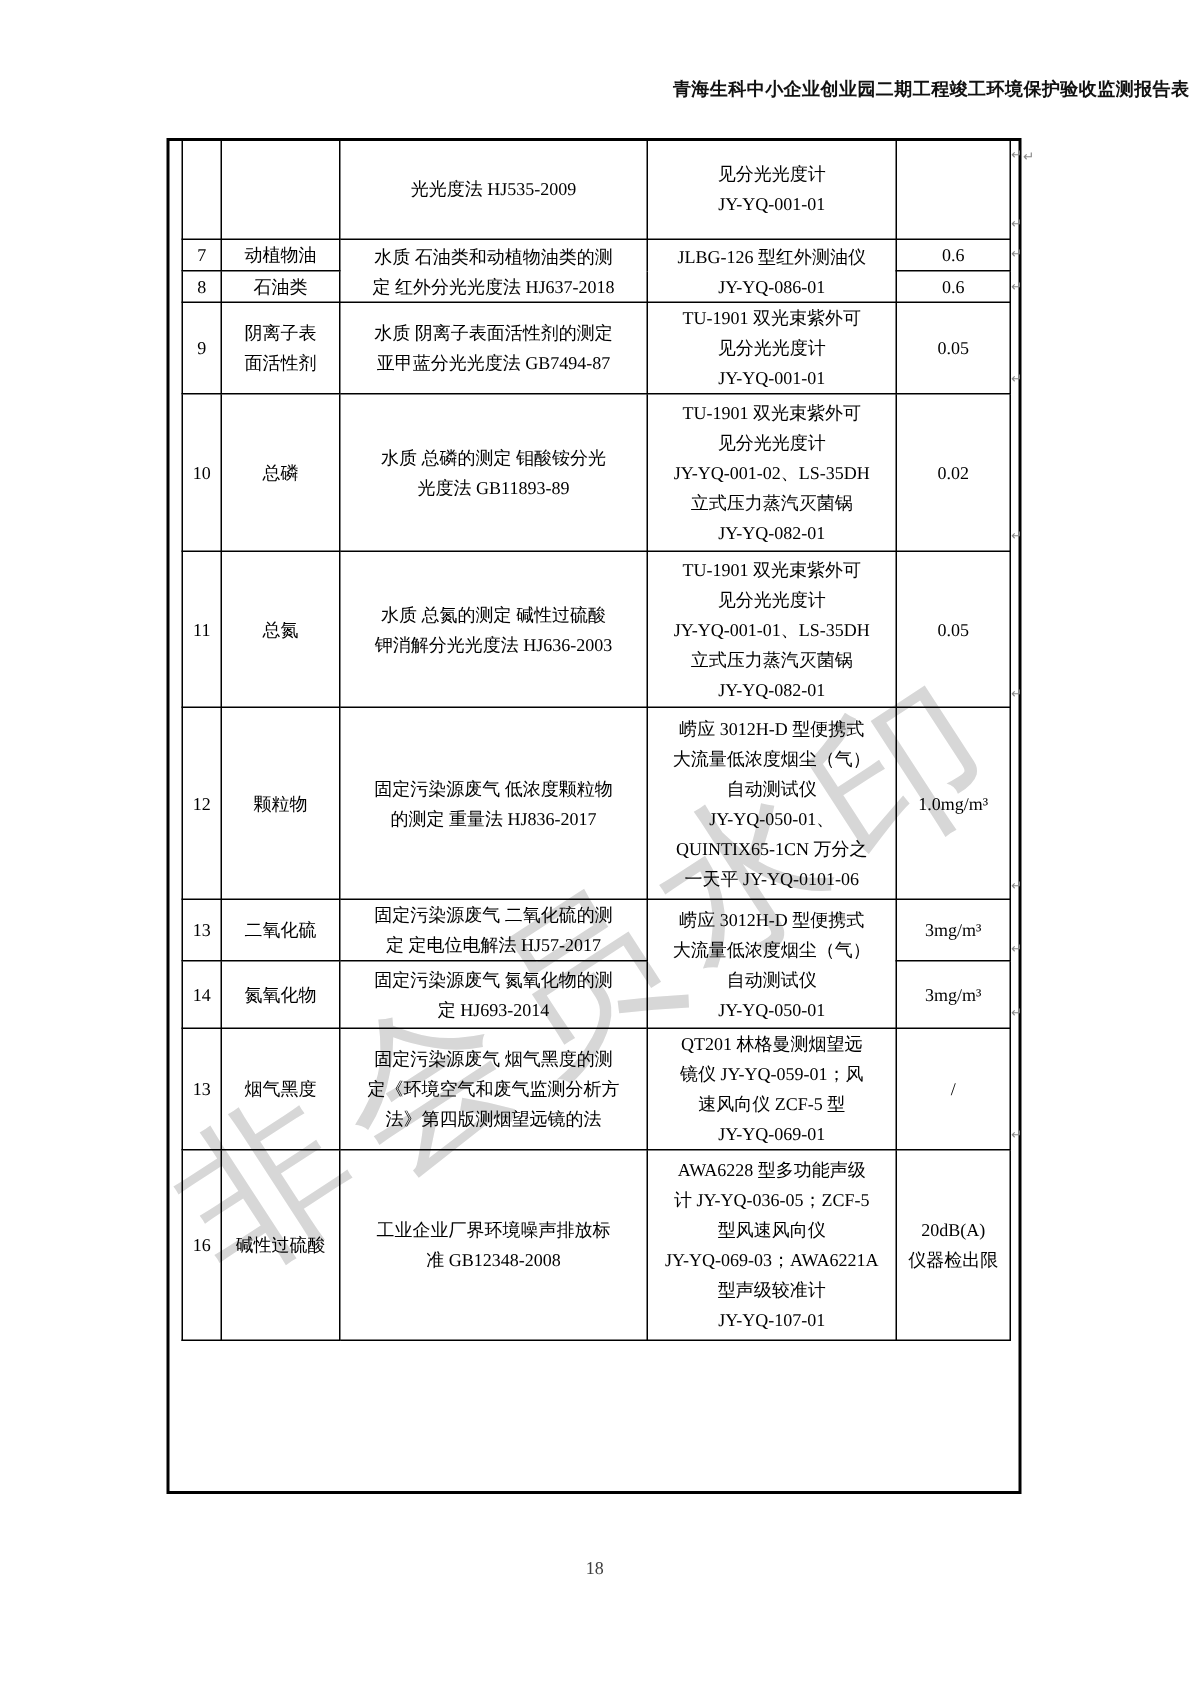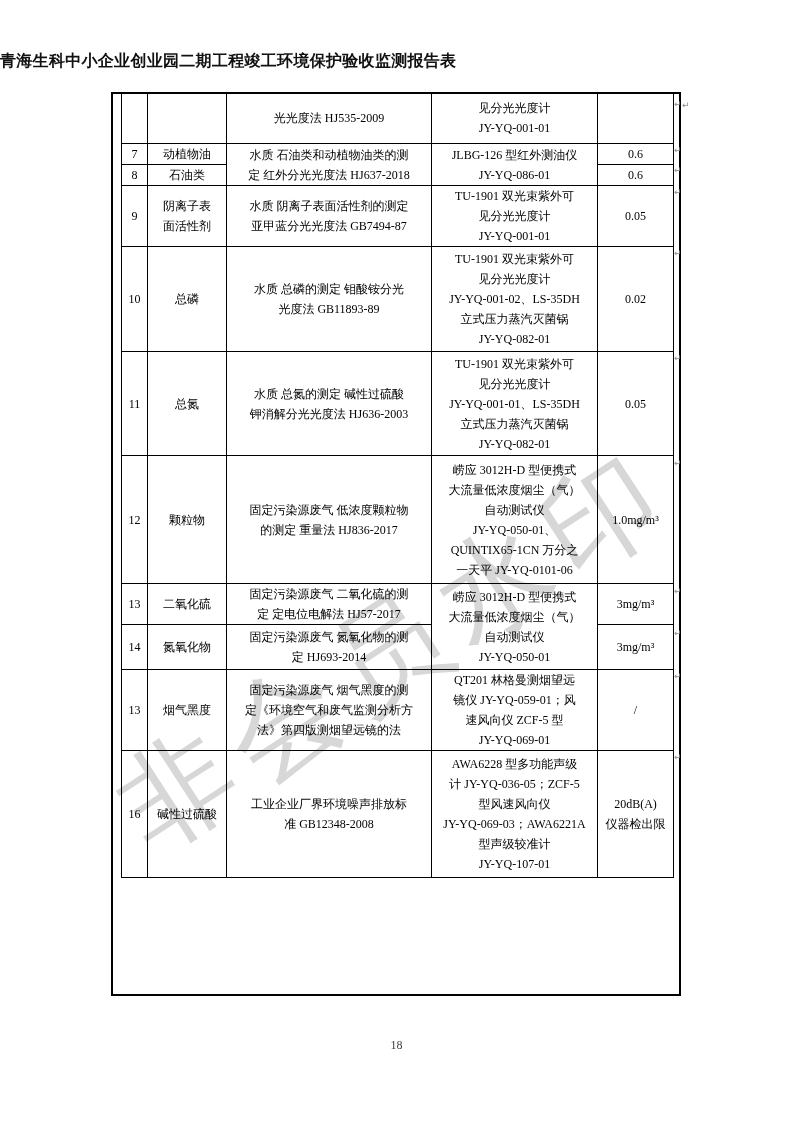--- a/index.html
+++ b/index.html
@@ -3,21 +3,21 @@
 <meta charset="utf-8">
 <style>
   html,body { margin:0; padding:0; background:#ffffff; }
   .page {
     position:relative; width:793px; height:1122px; background:#ffffff;
     font-family:"Liberation Serif","DejaVu Serif",serif; color:#000;
     overflow:hidden;
   }
   .doc-title {
     position:absolute; top:51px; left:0; width:100%;
-    text-align:left; font-size:16px; font-weight:bold;
+    text-align:right; font-size:12px; font-weight:bold;
     font-family:Liberation Serif, serif;
     letter-spacing:0.3px; color:#111;
   }
   .watermark {
     position:absolute; left:395px; top:650px;
     transform:translate(-50%,-50%) rotate(-33deg);
     font-size:112px; letter-spacing:14px; white-space:nowrap;
     color:#d7d7d7; z-index:1;
     font-family:"Liberation Sans","DejaVu Sans",sans-serif;
   }
@@ -57,21 +57,21 @@
 
   <table class="tbl">
     <colgroup>
       <col style="width:26px">
         <col style="width:79px">
         <col style="width:205px">
         <col style="width:166px">
         <col style="width:76px">
     </colgroup>
     <tbody>
-      <tr style="height:51px">
+      <tr style="height:67px">
         <td class="top-align"></td>
         <td class="top-align"></td>
         <td class="top-align">光光度法 HJ535-2009</td>
         <td class="top-align">见分光光度计
 JY-YQ-001-01</td>
         <td class="top-align"></td>
       </tr>
       <tr style="height:20px">
         <td>7</td>
         <td>动植物油</td>

